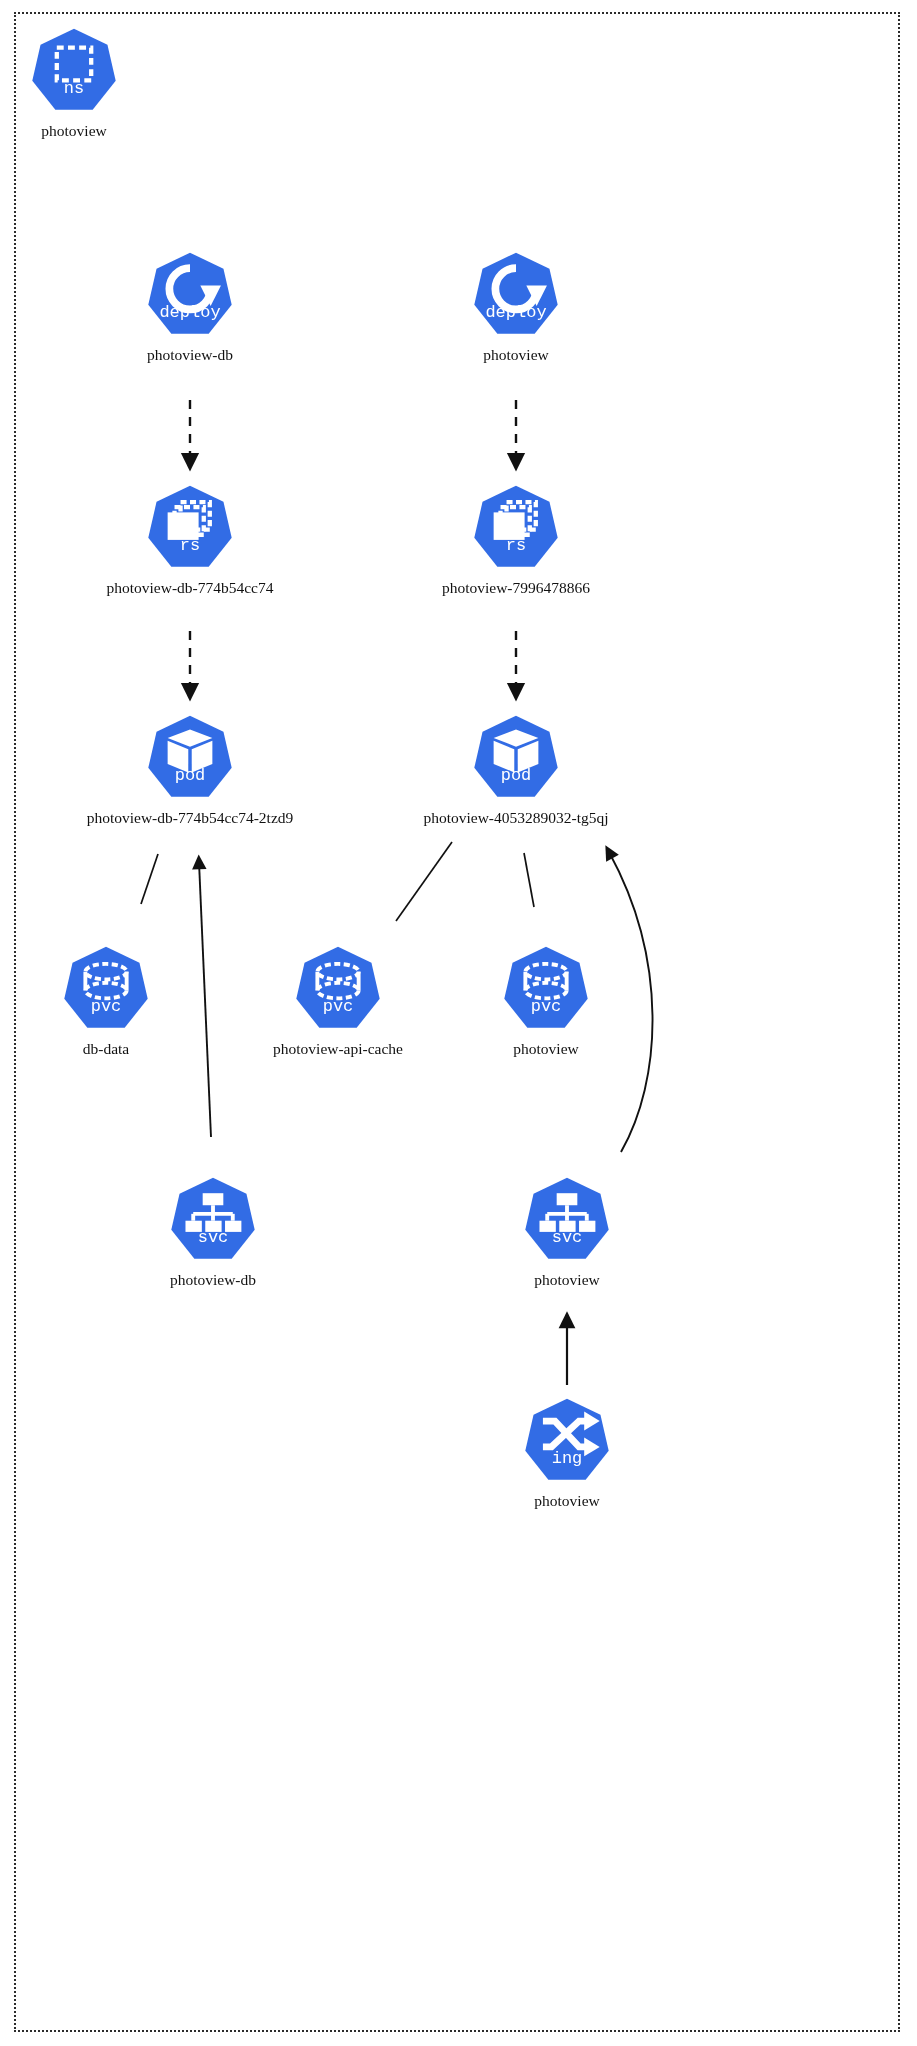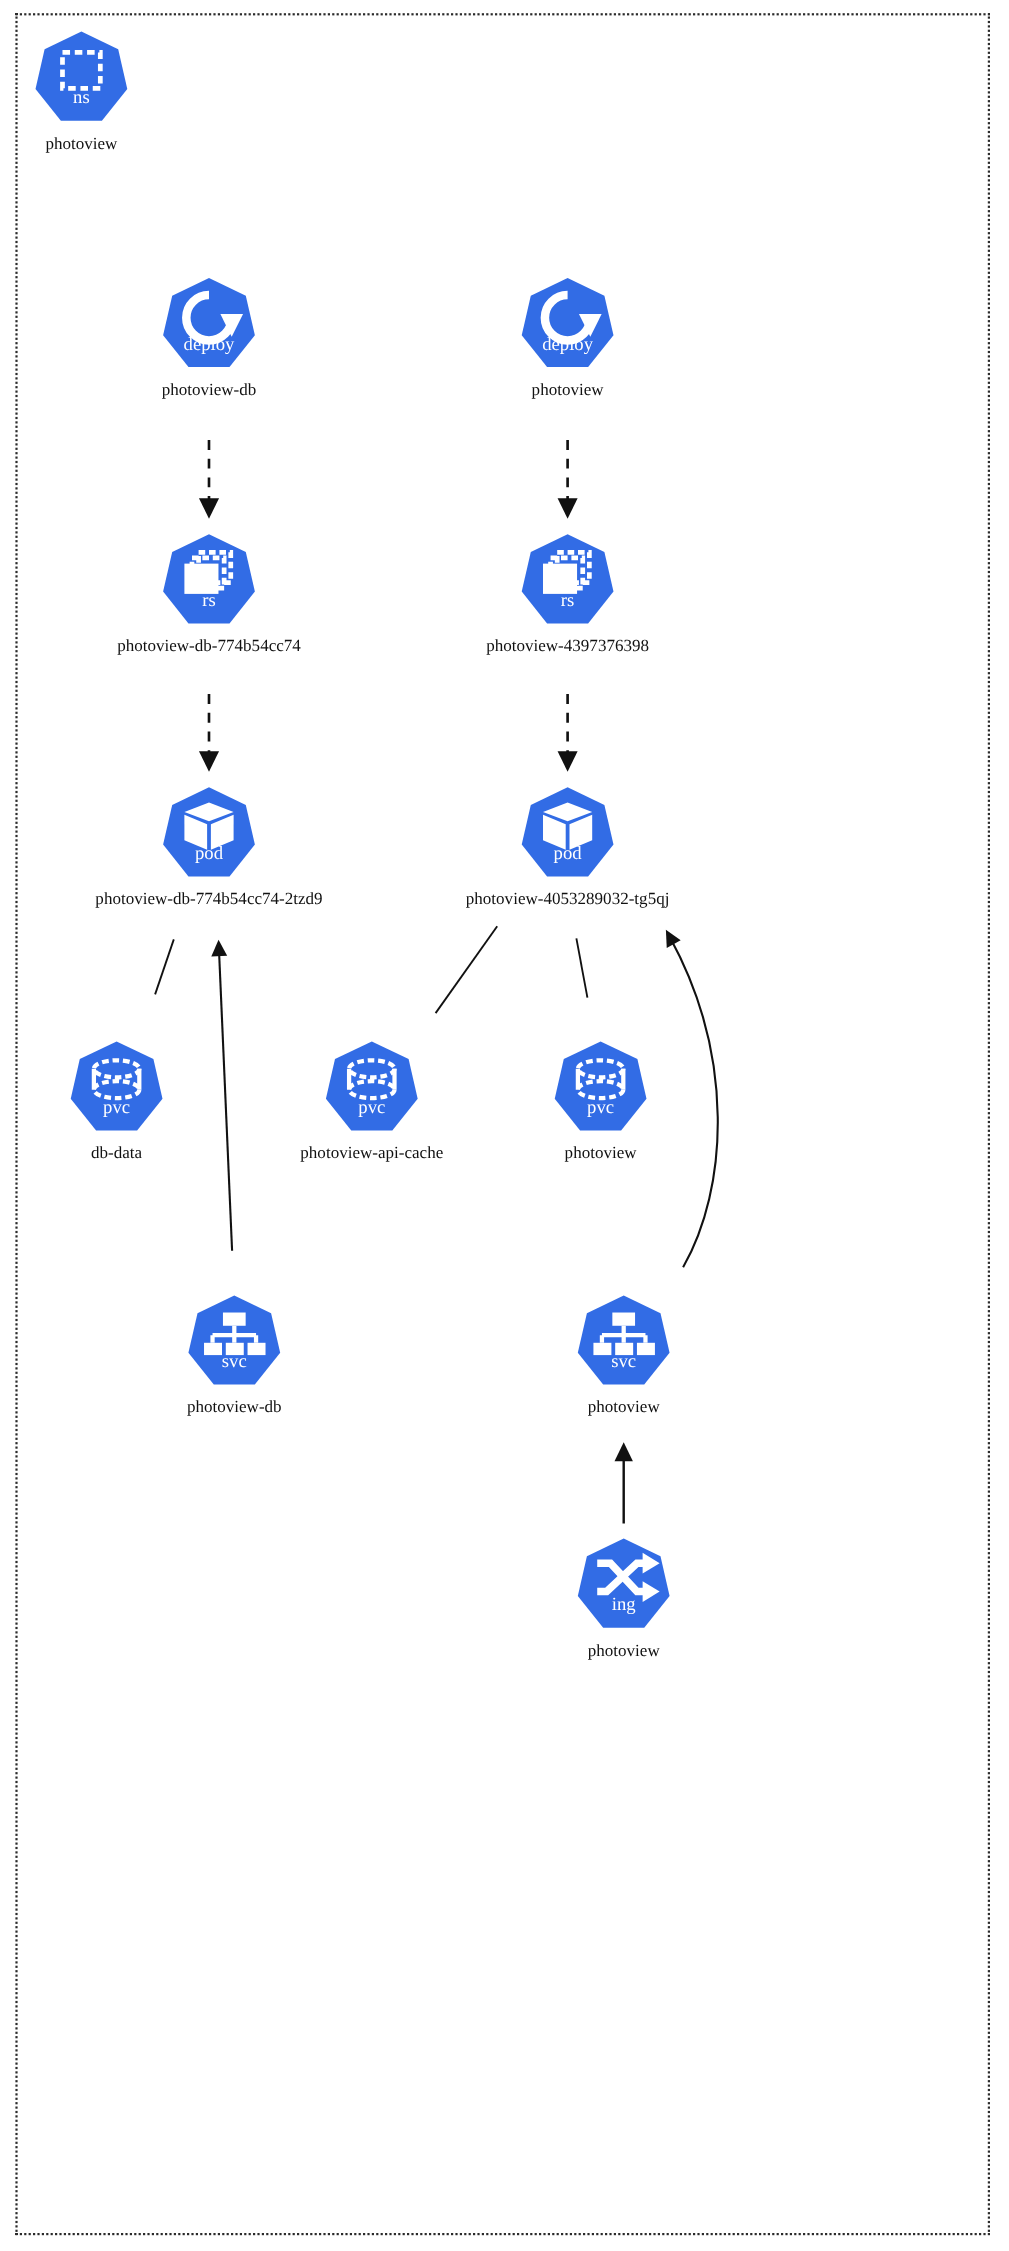--- a/index.html
+++ b/index.html
@@ -5,21 +5,21 @@
   html,body{margin:0;padding:0;background:#ffffff;}
   body{width:917px;height:2046px;position:relative;overflow:hidden;
        font-family:"Liberation Serif",serif;}
   #canvas{position:absolute;inset:0;width:917px;height:2046px;}
   .boundary{position:absolute;left:14px;top:12px;width:886px;height:2020px;
             border:2px dotted #2b2b2b;box-sizing:border-box;pointer-events:none;}
   .node{position:absolute;width:0;height:0;}
   .node .shape{position:absolute;left:-43px;top:-43px;width:86px;height:86px;}
   .node .shape svg{display:block;width:86px;height:86px;}
   .node .kindlabel{position:absolute;left:-60px;top:10px;width:120px;text-align:center;
-                   font-family:Liberation Serif, serif;font-size:17px;color:#ffffff;
+                   font-family:Liberation Mono, monospace;font-size:17px;color:#ffffff;
                    letter-spacing:0px;line-height:1;}
   .node .namelabel{position:absolute;left:-200px;top:52px;width:400px;text-align:center;
                    font-family:"Liberation Serif",serif;font-size:15.5px;color:#111111;
                    white-space:nowrap;}
   svg.edges{position:absolute;left:0;top:0;width:917px;height:2046px;overflow:visible;}
 </style>
 </head>
 <body>
 
 <div id="canvas">
@@ -122,21 +122,21 @@
   <div class="node" style="left:516px;top:527px;">
     <div class="shape">
       <svg viewBox="0 0 100 100">
         <path d="M50 2 L88.9 20.7 L98.5 62.6 L71.7 96.2 L28.3 96.2 L1.5 62.6 L11.1 20.7 Z" fill="#326CE5"></path>
         <rect x="39" y="21" width="34" height="32" fill="none" stroke="#ffffff" stroke-width="5" stroke-dasharray="7,4"></rect>
         <rect x="32" y="27" width="34" height="32" fill="none" stroke="#ffffff" stroke-width="5" stroke-dasharray="7,4"></rect>
         <rect x="24" y="33" width="36" height="32" fill="#ffffff"></rect>
       </svg>
     </div>
     <div class="kindlabel">rs</div>
-    <div class="namelabel">photoview-4397376398</div>
+    <div class="namelabel">photoview-7996478866</div>
   </div>
 
   <div class="node" style="left:190px;top:757px;">
     <div class="shape">
       <svg viewBox="0 0 100 100">
         <path d="M50 2 L88.9 20.7 L98.5 62.6 L71.7 96.2 L28.3 96.2 L1.5 62.6 L11.1 20.7 Z" fill="#326CE5"></path>
         <path d="M50 18 L76 28 L50 38 L24 28 Z" fill="#ffffff"></path>
         <path d="M24 31 L48 41 L48 68 L24 58 Z" fill="#ffffff"></path>
         <path d="M76 31 L52 41 L52 68 L76 58 Z" fill="#ffffff"></path>
       </svg>

